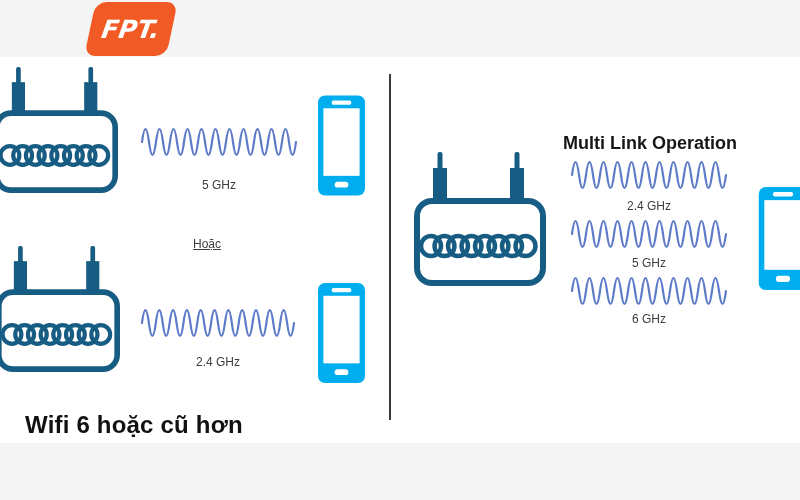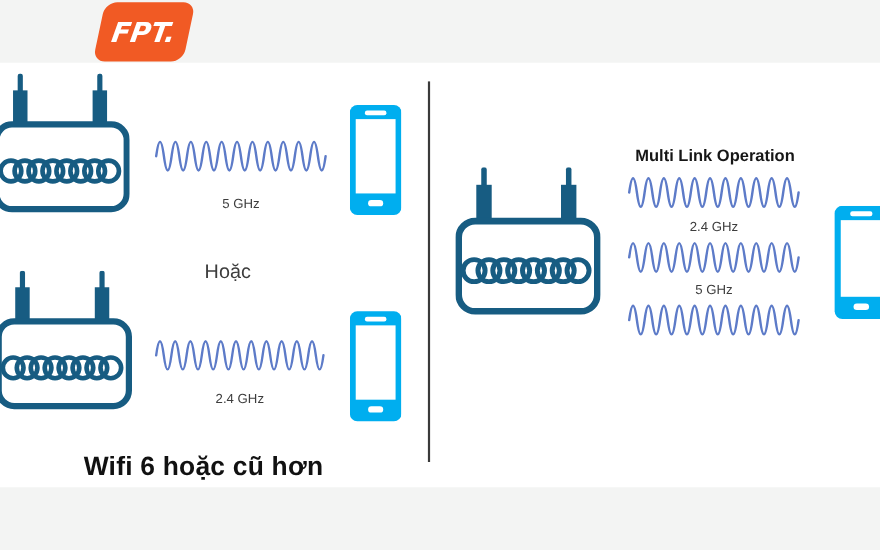--- a/index.html
+++ b/index.html
@@ -9,24 +9,24 @@
   .band{position:absolute;left:0;width:800px;background:var(--band_bg);}
   .band.top{top:0;height:57px;}
   .band.bottom{top:443px;height:57px;}
   .logo{position:absolute;left:90px;top:2px;width:82px;height:54px;
         background:var(--accent);border-radius:11px;transform:skewX(-12deg);
         display:flex;align-items:center;justify-content:center;}
   .logo-text{color:#fff;font-weight:bold;font-style:italic;font-size:25px;
         font-family:"DejaVu Sans",sans-serif;letter-spacing:0;transform:skewX(3deg);}
   .freq-label{position:absolute;text-align:center;color:var(--text);
         font-size:12px;line-height:1;}
-  .or-label{position:absolute;text-align:center;color:var(--text);font-size:18px;}
+  .or-label{position:absolute;text-align:center;color:var(--text);font-size:12px;text-decoration:underline;}
   .mlo-label{position:absolute;text-align:center;color:#161616;
-        font-size:15px;font-weight:bold;}
-  .section-title{position:absolute;text-align:center;color:var(--title);
+        font-size:18px;font-weight:bold;}
+  .section-title{position:absolute;text-align:left;color:var(--title);
         font-size:24px;font-weight:bold;letter-spacing:.2px;}
   .divider{position:absolute;left:389px;top:74px;width:2px;height:346px;
         background:var(--divider);}
   svg.icon{position:absolute;display:block;}
   .router-ink{fill:var(--router);}
   .router-body{fill:#ffffff;stroke:var(--router);stroke-width:6;}
   .chain{stroke:var(--router);stroke-width:4.5;fill:none;}
   .wave-path{stroke:var(--wave);stroke-width:2.2;fill:none;stroke-linecap:round;}
   .phone-body{fill:var(--phone);}
   .defs{position:absolute;width:0;height:0;overflow:hidden;}
@@ -114,18 +114,19 @@
   <div class="freq-label" style="left:570px;top:200px;width:158px">2.4 GHz</div>
 
   <svg class="icon" style="left:570px;top:218px;width:158px;height:32px">
       <use href="#sym-wave"></use>
     </svg>
   <div class="freq-label" style="left:570px;top:257px;width:158px">5 GHz</div>
 
   <svg class="icon" style="left:570px;top:275px;width:158px;height:32px">
       <use href="#sym-wave"></use>
     </svg>
+  <div class="freq-label" style="left:570px;top:313px;width:158px">6 GHz</div>
 
   <svg class="icon" style="left:757px;top:187px;width:52px;height:103px">
       <use href="#sym-phone"></use>
     </svg>
 
 </div>
 
 </body></html>

